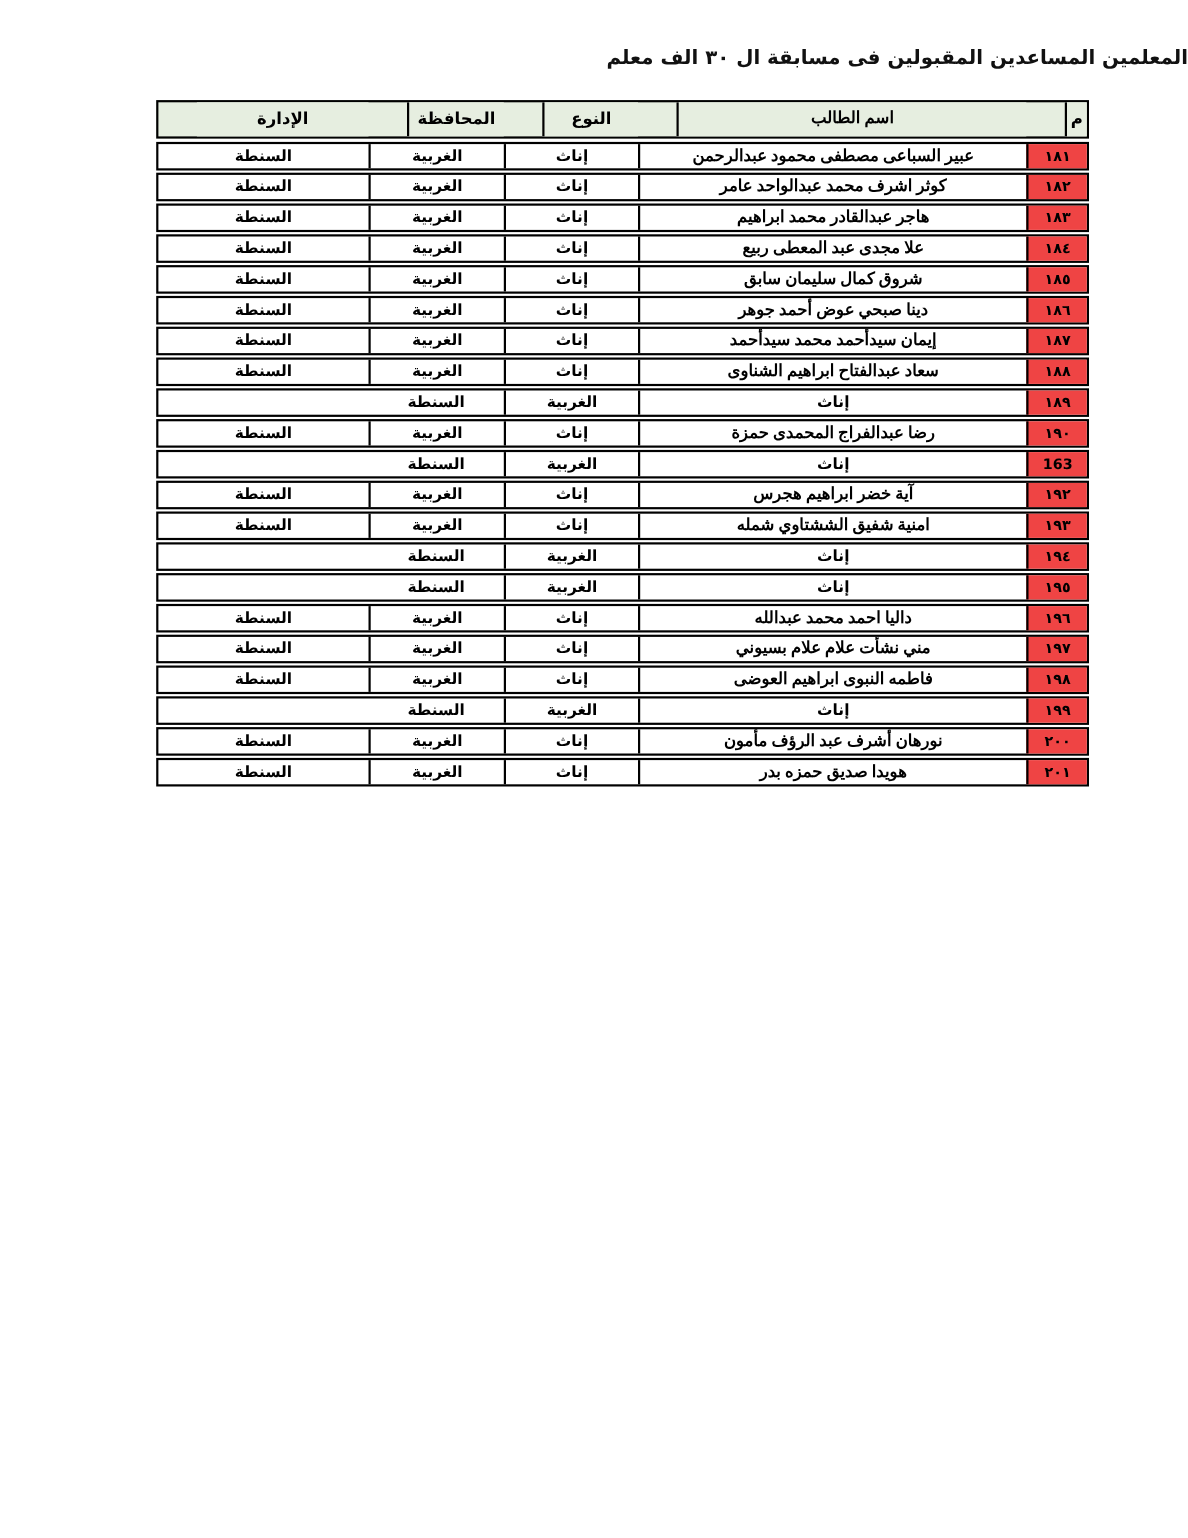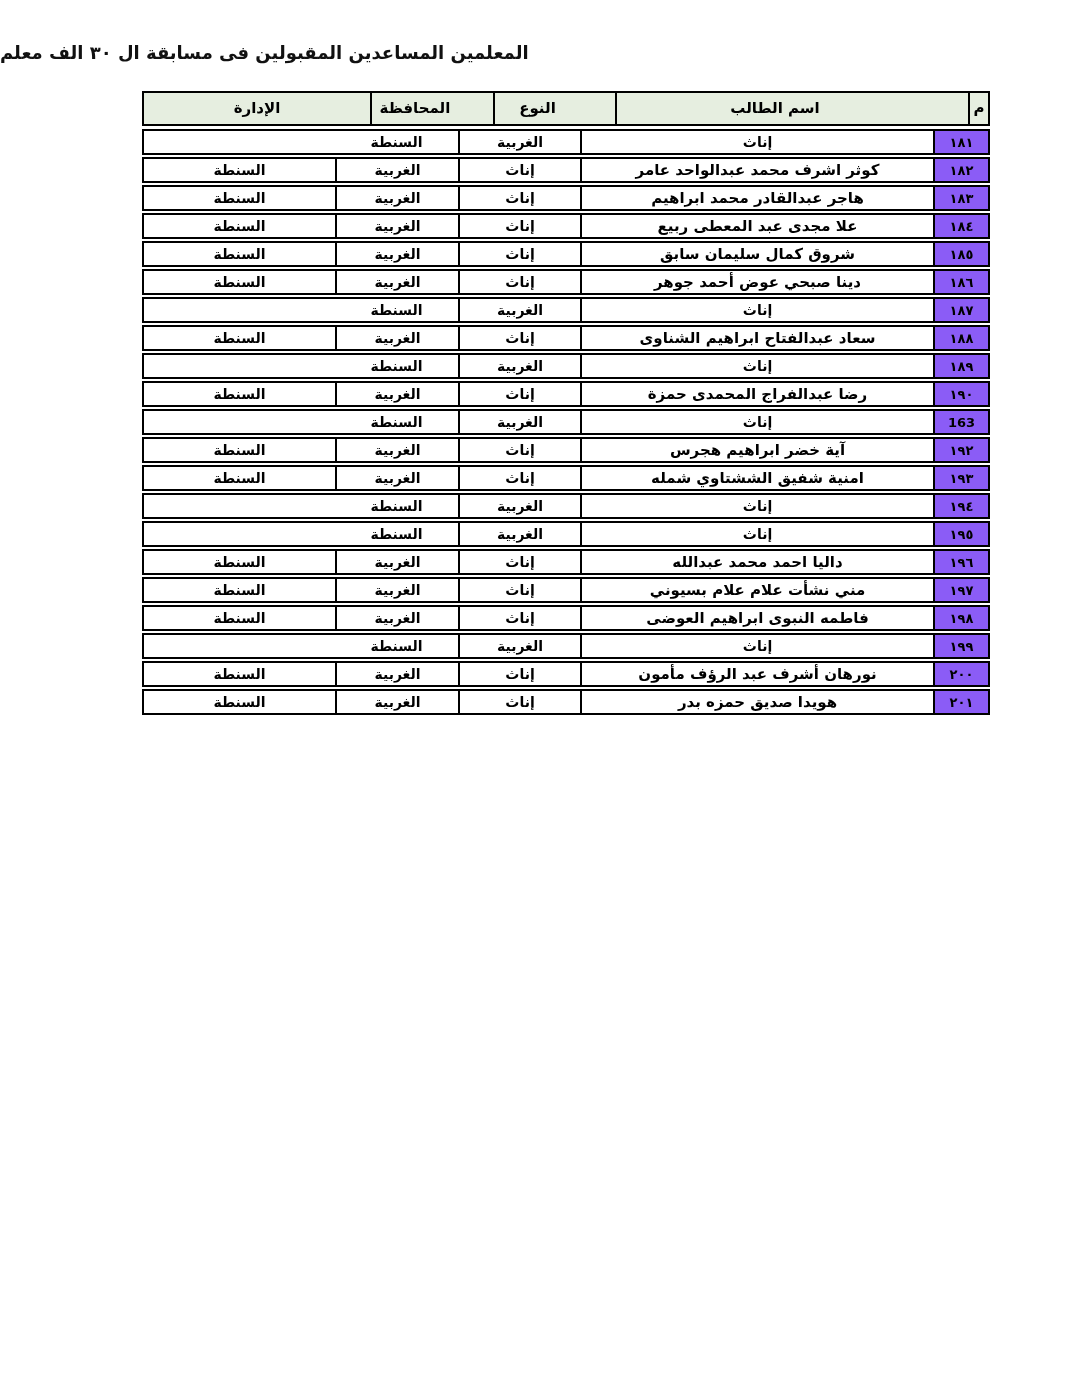--- a/index.html
+++ b/index.html
@@ -9,22 +9,22 @@
     font-family: "DejaVu Sans", sans-serif;
   }
   .page {
     position: relative;
     width: 1080px;
     height: 1398px;
     background: #ffffff;
     overflow: hidden;
   }
   .doc-title {
-    margin: 42px 14px 0 0;
-    text-align: left;
+    margin: 42px 0 0 0;
+    text-align: right;
     font-size: 18px;
     font-weight: bold;
     color: #111111;
     direction: rtl;
     letter-spacing: 0.2px;
   }
   .list-table {
     direction: rtl;
     width: 848px;
     margin-top: 28px;
@@ -53,30 +53,31 @@
     font-size: 14px;
     color: #000000;
     white-space: nowrap;
     overflow: hidden;
     line-height: 1;
   }
   .t-cell:not(:last-child) {
     border-left: 2px solid #000000;
   }
   .t-cell.c-no {
-    background: #8b5cf6;
+    background: #ef4444;
     font-size: 13px;
   }
   .t-row.header .t-cell {
     background: #e6eee0;
     font-size: 15px;
     margin-left: 35px;
   }
   .t-cell.c-name {
     font-size: 15px;
+    font-family: Liberation Serif, serif;
   }
 </style>
 </head>
 <body>
 
 <div class="page">
 
   <h1 class="doc-title">المعلمين المساعدين المقبولين فى مسابقة ال ٣٠ الف معلم</h1>
 
   <div class="list-table">
@@ -85,20 +86,21 @@
       <div class="t-cell c-no">م</div>
       <div class="t-cell c-name">اسم الطالب</div>
       <div class="t-cell">النوع</div>
       <div class="t-cell">المحافظة</div>
       <div class="t-cell">الإدارة</div>
     </div>
 
     <div id="rows">
   <div class="t-row">
     <div class="t-cell c-no">١٨١</div>
+    <div class="t-cell c-name">عبير السباعى مصطفى محمود عبدالرحمن</div>
     <div class="t-cell">إناث</div>
     <div class="t-cell">الغربية</div>
     <div class="t-cell">السنطة</div>
   </div>
 
   <div class="t-row">
     <div class="t-cell c-no">١٨٢</div>
     <div class="t-cell c-name">كوثر اشرف محمد عبدالواحد عامر</div>
     <div class="t-cell">إناث</div>
     <div class="t-cell">الغربية</div>
@@ -132,20 +134,21 @@
   <div class="t-row">
     <div class="t-cell c-no">١٨٦</div>
     <div class="t-cell c-name">دينا صبحي عوض أحمد جوهر</div>
     <div class="t-cell">إناث</div>
     <div class="t-cell">الغربية</div>
     <div class="t-cell">السنطة</div>
   </div>
 
   <div class="t-row">
     <div class="t-cell c-no">١٨٧</div>
+    <div class="t-cell c-name">إيمان سيدأحمد محمد سيدأحمد</div>
     <div class="t-cell">إناث</div>
     <div class="t-cell">الغربية</div>
     <div class="t-cell">السنطة</div>
   </div>
 
   <div class="t-row">
     <div class="t-cell c-no">١٨٨</div>
     <div class="t-cell c-name">سعاد عبدالفتاح ابراهيم الشناوى</div>
     <div class="t-cell">إناث</div>
     <div class="t-cell">الغربية</div>

